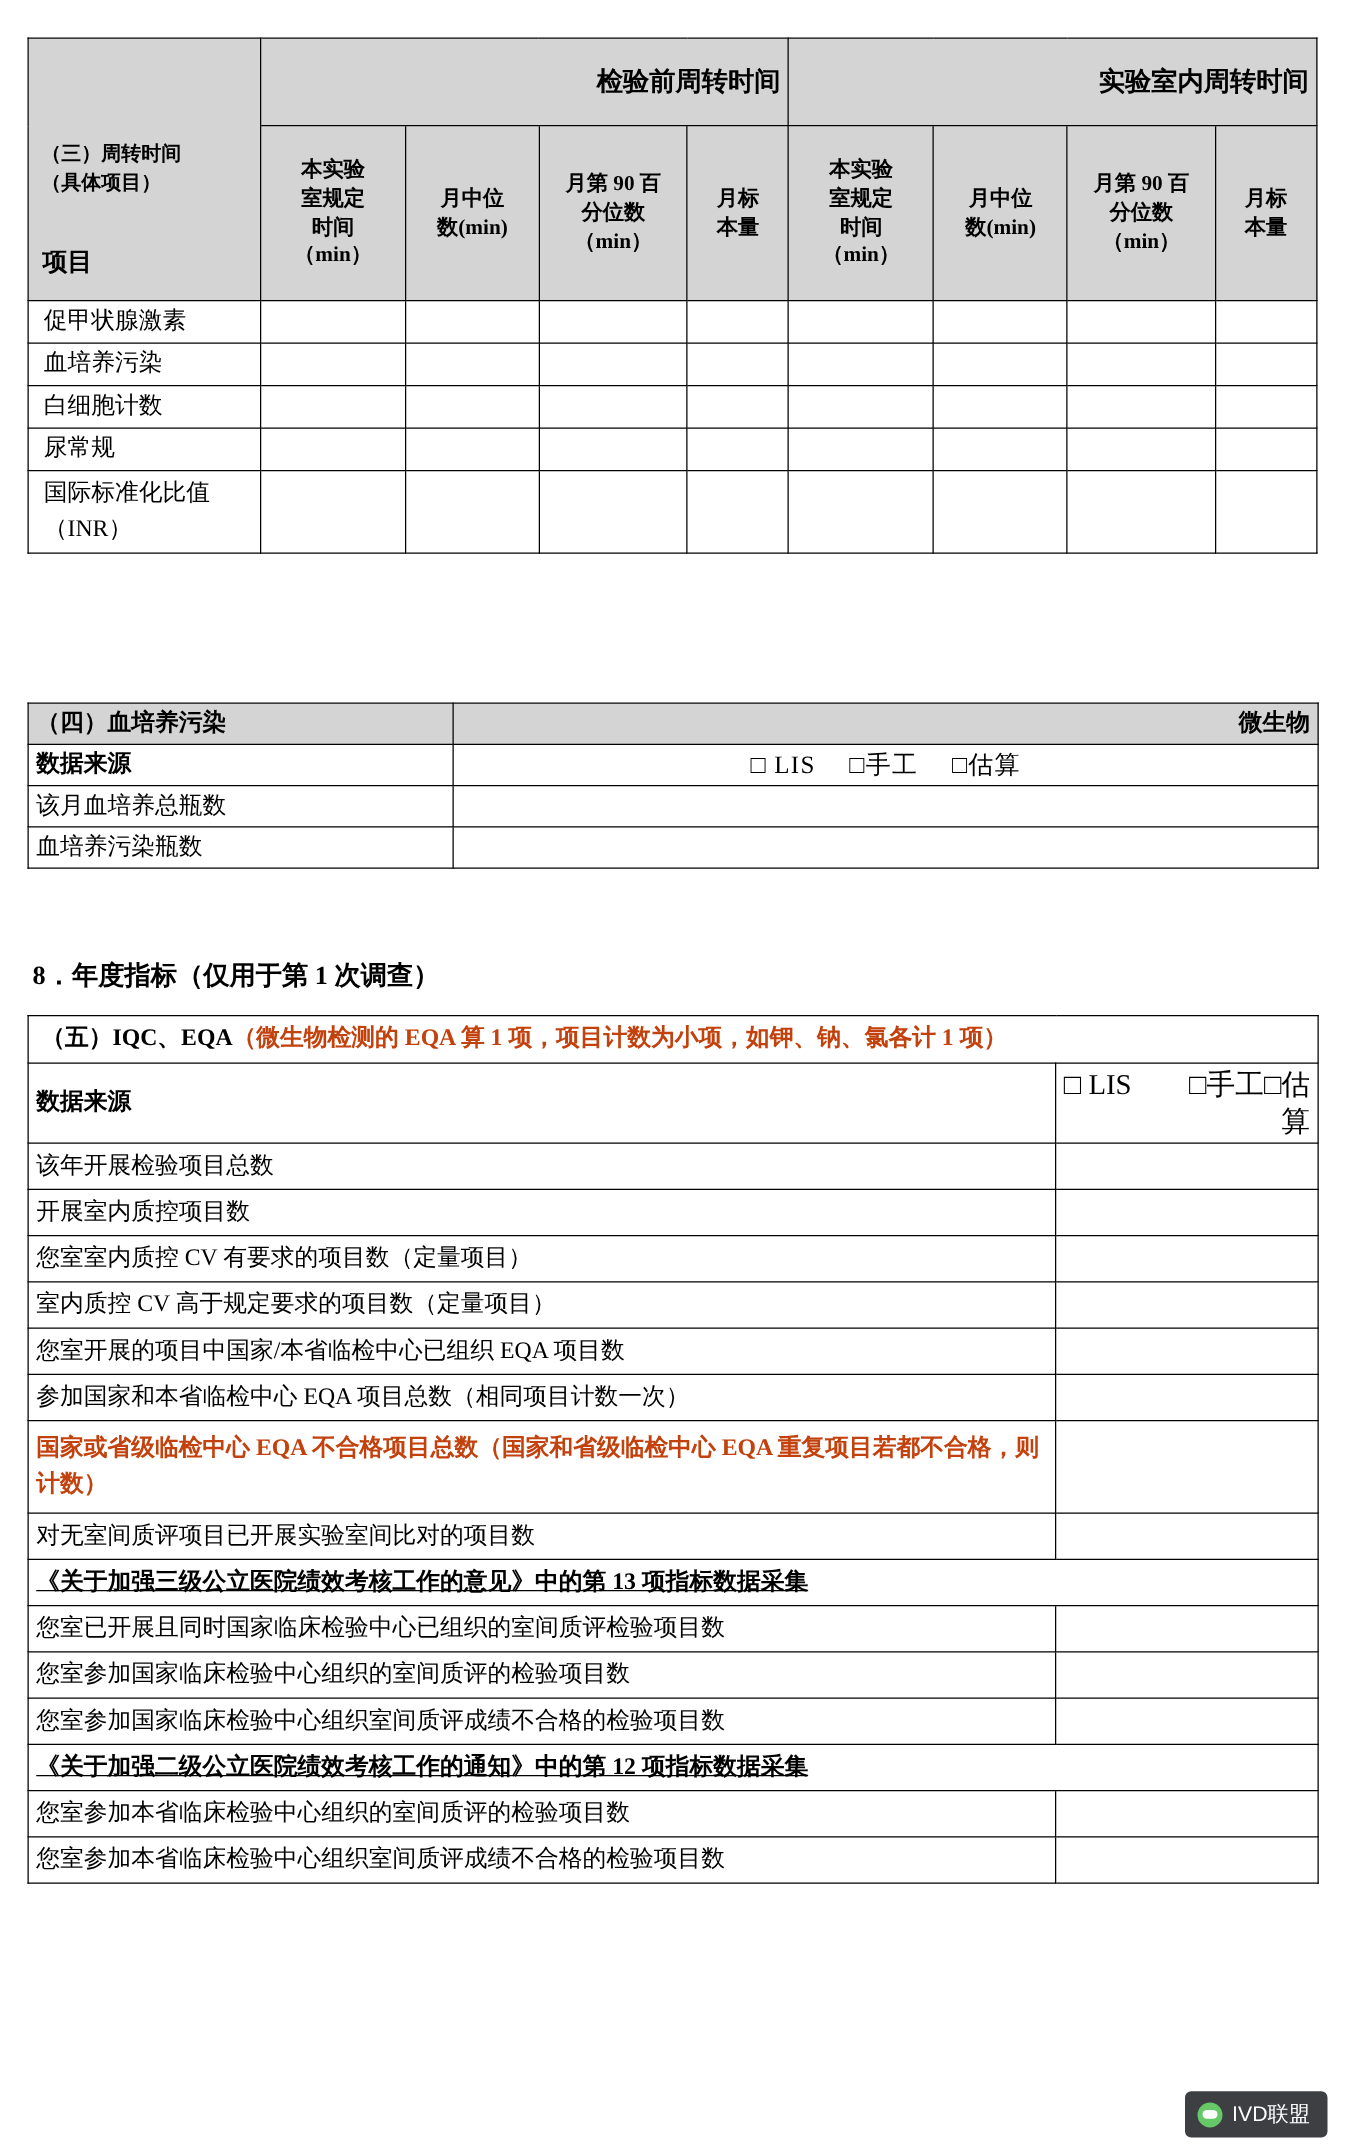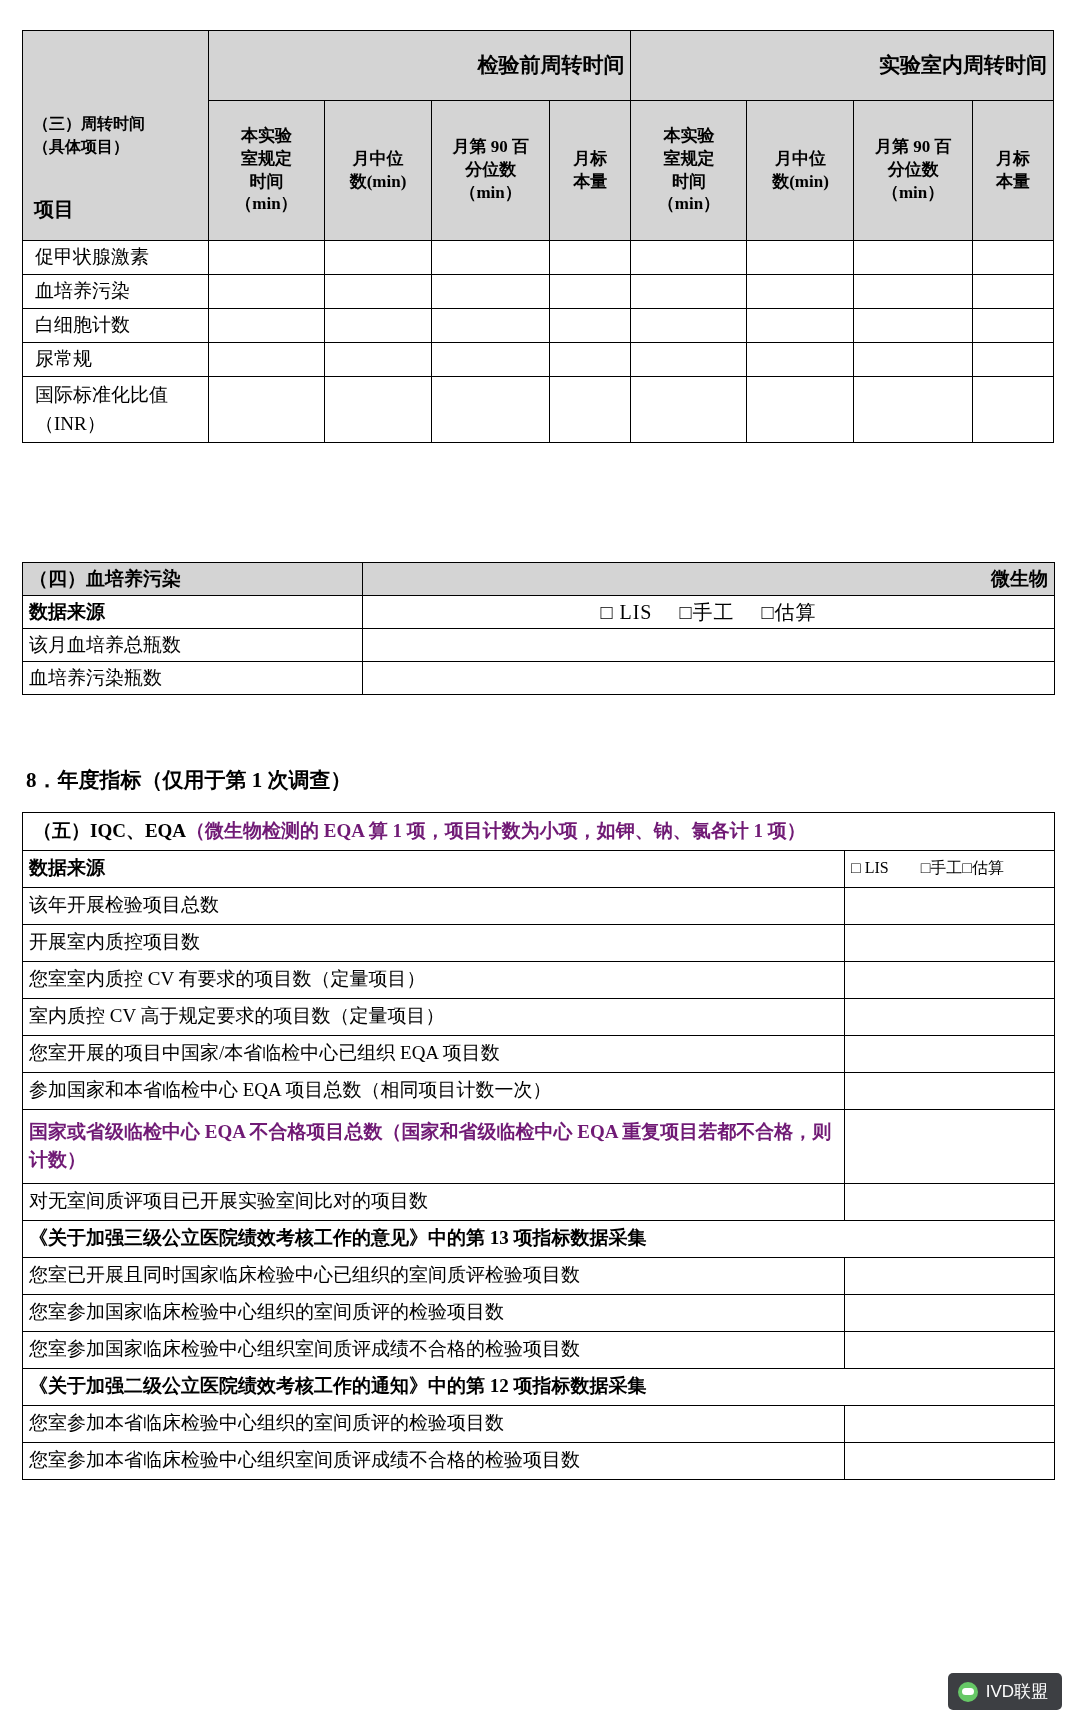--- a/index.html
+++ b/index.html
@@ -97,26 +97,26 @@
 
   
   #eqa-table {
     position: absolute;
     left: 22px;
     top: 812px;
     width: 1032px;
   }
   #eqa-table td { height: 37px; font-size: 19px; }
   #eqa-table .title-row { font-weight: bold; padding: 6px 10px; }
-  #eqa-table .red { color: #701a75; }
+  #eqa-table .red { color: #c2410c; }
   #eqa-table .src-label { font-weight: bold; }
-  #eqa-table .src-opts { text-align: left; font-size: 16px; }
+  #eqa-table .src-opts { text-align: right; font-size: 23px; }
   #eqa-table .val-col { width: 210px; }
   #eqa-table .two-line { line-height: 1.5; }
-  #eqa-table .sub-head { font-weight: bold; }
+  #eqa-table .sub-head { font-weight: bold; text-decoration: underline; }
 
   
   #watermark {
     position: absolute;
     right: 18px;
     bottom: 14px;
     display: flex;
     align-items: center;
     gap: 8px;
     background: #2d2f34;

